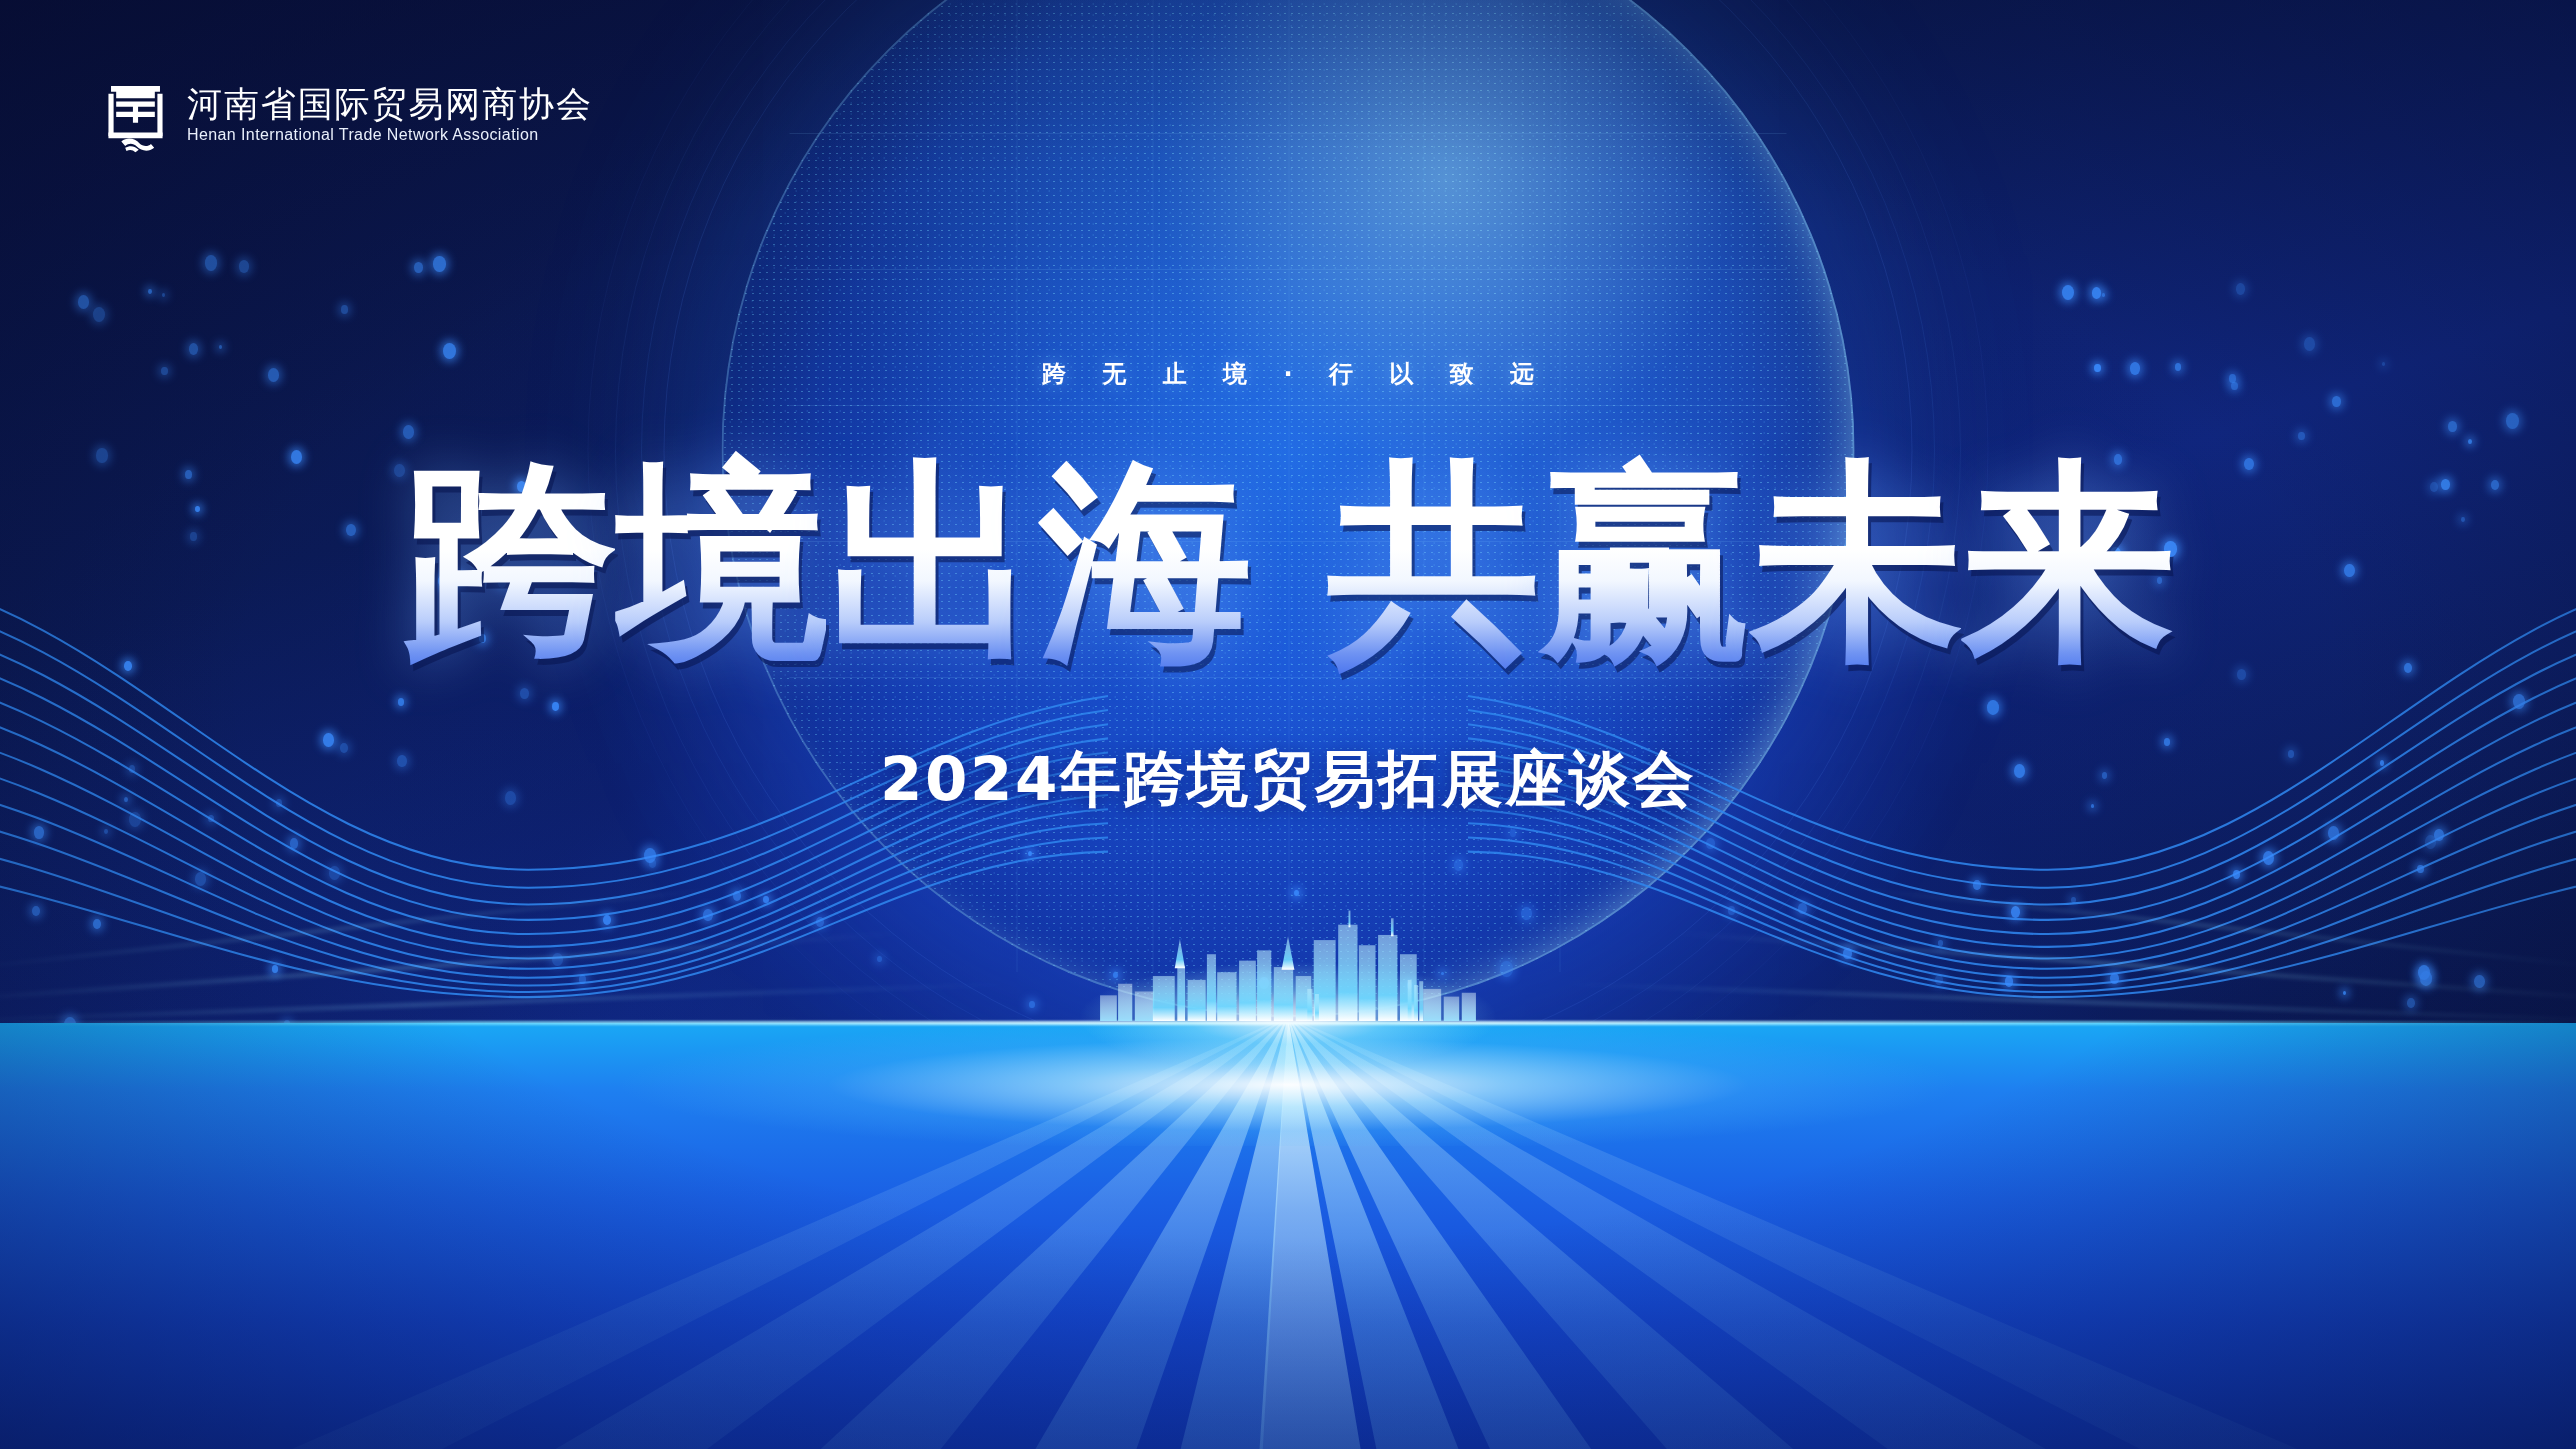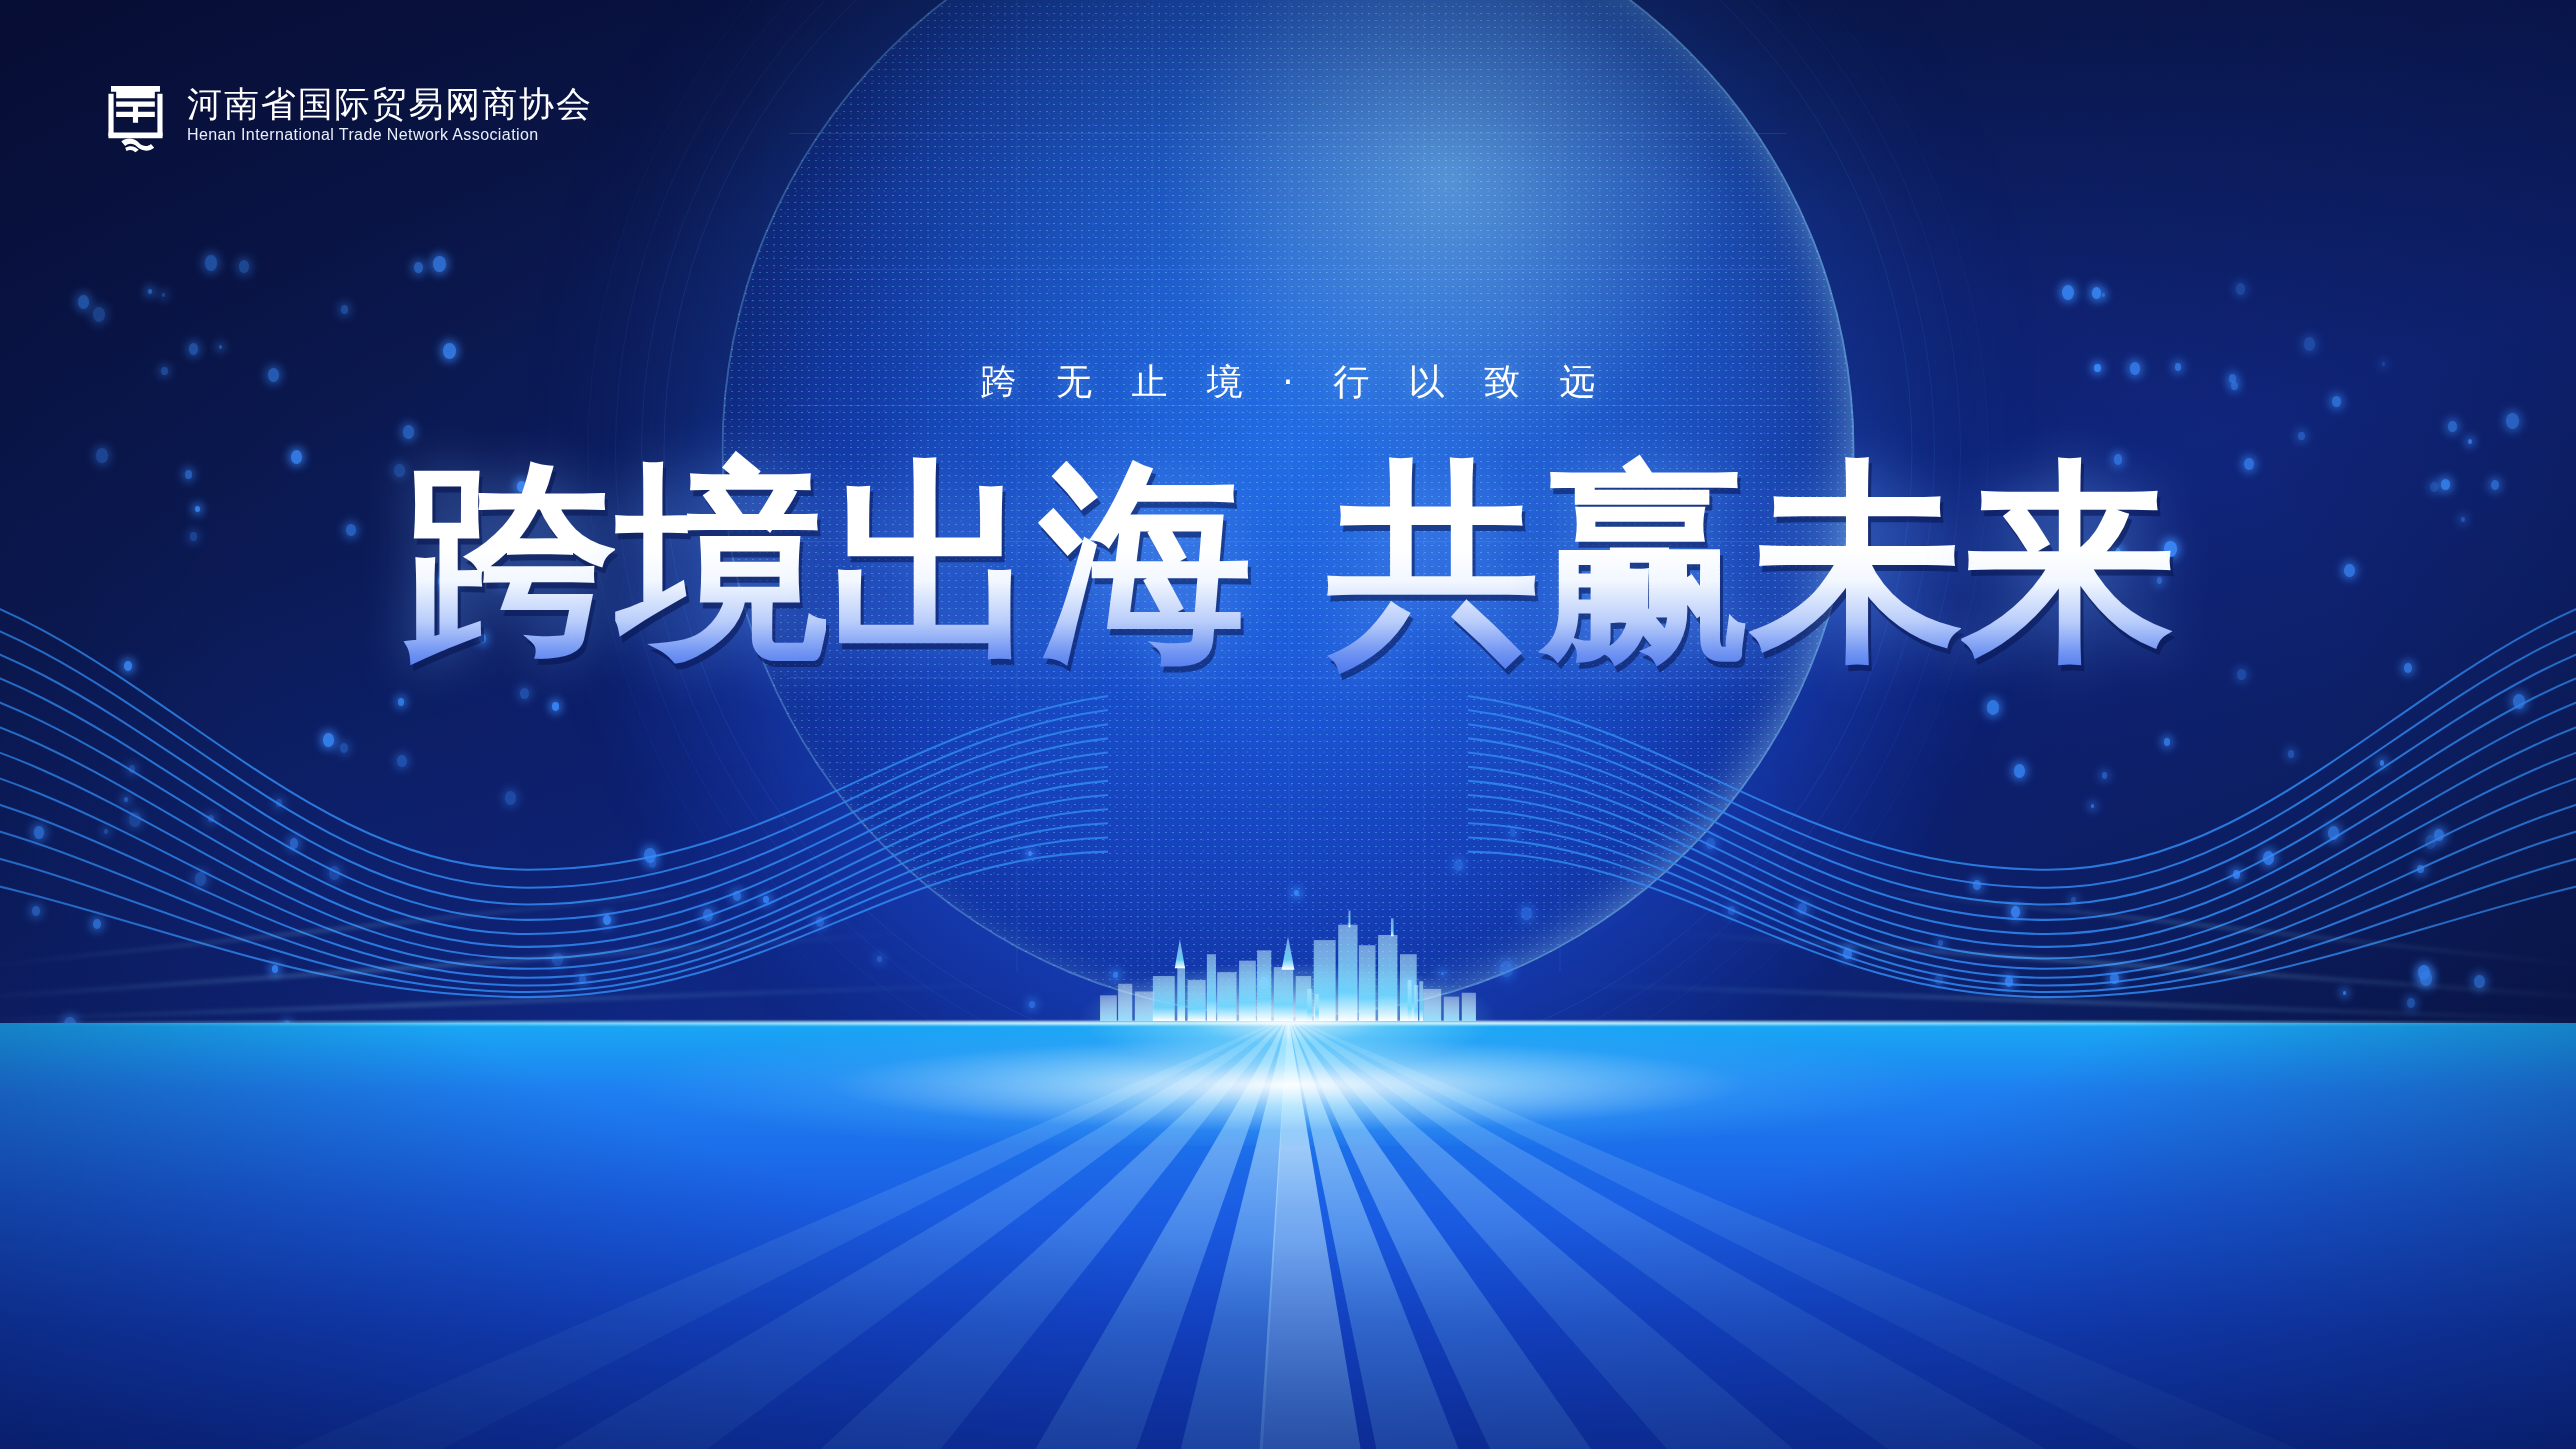--- a/index.html
+++ b/index.html
@@ -73,23 +73,23 @@
   
   #logo { position:absolute; left:102px; top:77px; display:flex; align-items:center; gap:18px; }
   #logo-mark { width:67px; height:76px; flex:0 0 auto; }
   #logo-text { display:flex; flex-direction:column; gap:4.5px; }
   #logo-cn { font-size:35px; font-weight:400; color:#ffffff; letter-spacing:1.9px;
              font-family:"DejaVu Sans","Liberation Sans",sans-serif; line-height:1; white-space:nowrap; }
   #logo-en { font-size:16px; font-weight:400; color:#e9effb; letter-spacing:0.4px; line-height:1; white-space:nowrap; }
 
   
   #tagline { position:absolute; left:50%; top:358px; transform:translateX(-50%);
-      font-size:36px; color:#ffffff; letter-spacing:14px; white-space:nowrap;
+      font-size:24px; color:#ffffff; letter-spacing:14px; white-space:nowrap;
       font-family:"DejaVu Sans","Liberation Sans",sans-serif; text-indent:14px;
-      text-shadow:0 0 16.7px rgba(120,190,255,.55); }
+      text-shadow:0 0 16.7px rgba(120,190,255,.55);font-weight:bold; }
 
   
   #title { position:absolute; left:50%; top:450px; transform:translateX(-50%);
       display:flex; align-items:flex-start; white-space:nowrap; }
   .tword { display:flex; }
   #title-gap { width:76px; }
   .tchar { position:relative; font-size:213px; line-height:1.06; font-weight:700;
       font-family:"DejaVu Sans","Liberation Sans",sans-serif;
       letter-spacing:-3.9px; padding:0 1.3px;
       background:linear-gradient(180deg,#ffffff 0%,#ffffff 44%,#f2f7ff 58%,#b9cdfb 76%,#6f93f2 90%,#4a74ee 100%);
@@ -429,16 +429,17 @@
     </div>
     <div id="title-gap"></div>
     <div class="tword">
       <span class="tchar">共</span>
       <span class="tchar">赢</span>
       <span class="tchar">未</span>
       <span class="tchar">来</span>
     </div>
   </div>
 
+  <div id="subtitle">2024年跨境贸易拓展座谈会</div>
 
 
 </div>
 
 
 </body></html>

